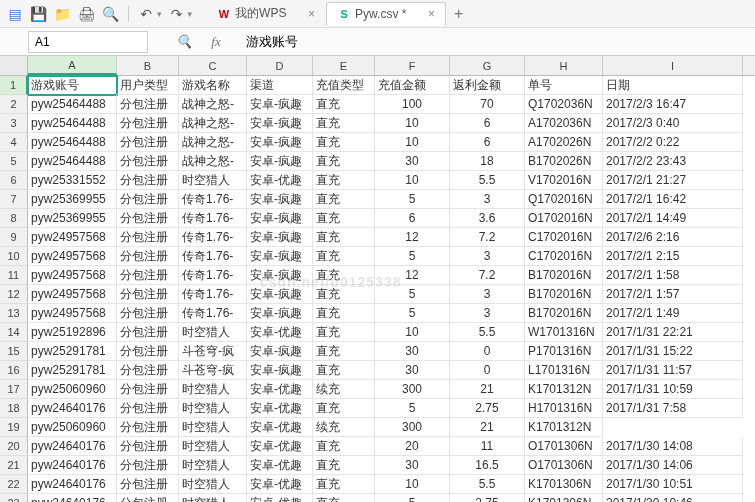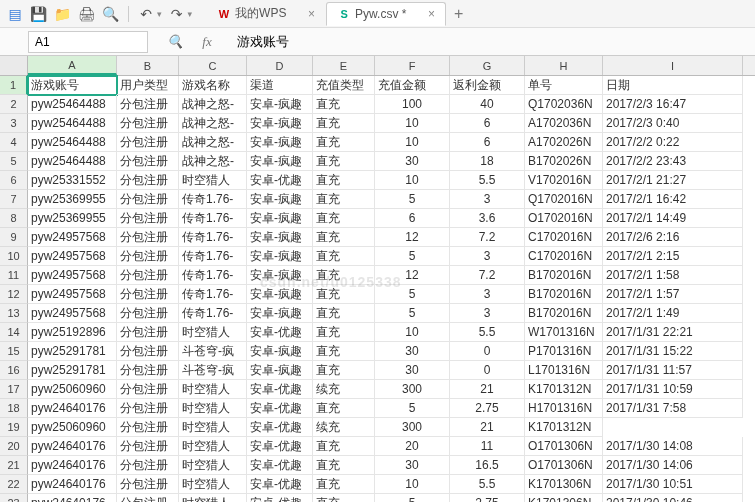--- a/index.html
+++ b/index.html
@@ -16,21 +16,21 @@
   .tab { display: flex; align-items: center; gap: 4px; padding: 4px 10px; border: 1px solid transparent; border-radius: 3px 3px 0 0; cursor: pointer; color: #555; min-width: 120px; }
   .tab.active { background: #fff; border-color: #ccc; border-bottom-color: #fff; }
   .tab .tab-icon { width: 14px; height: 14px; display: inline-flex; align-items: center; justify-content: center; font-size: 11px; }
   .tab .tab-close { font-size: 12px; color: #888; margin-left: auto; }
   .tab-add { padding: 4px 8px; cursor: pointer; color: #777; font-size: 16px; }
   .wps-ico { color: #c00; font-weight: bold; font-size: 11px; }
   .sheet-ico { color: #0a8; font-weight: bold; font-size: 11px; }
   
   
   .formula-bar { display: flex; align-items: center; height: 28px; border-bottom: 1px solid #ccc; background: #fafafa; }
-  .name-box { width: 120px; padding: 3px 6px; border: 1px solid #ccc; background: #fff; margin: 0 7px 0 28px; font-size: 12px; }
+  .name-box { width: 120px; padding: 3px 6px; border: 1px solid #ccc; background: #fff; margin: 0 16px 0 28px; font-size: 12px; }
   .fb-btn { width: 24px; height: 24px; display: flex; align-items: center; justify-content: center; color: #777; font-size: 13px; cursor: pointer; margin-left: 8px; font-style: italic; }
   .fx { font-family: serif; }
   .formula-input { flex: 1; padding: 3px 8px; border: none; background: transparent; font-size: 13px; margin-left: 10px; }
   
   
   .grid { position: relative; }
   .col-headers { display: flex; height: 20px; background: #f0f0f0; border-bottom: 1px solid #bbb; }
   .corner { width: 28px; border-right: 1px solid #bbb; background: #eaeaea; }
   .ch { display: flex; align-items: center; justify-content: center; border-right: 1px solid #ccc; color: #444; font-size: 11px; }
   .ch.sel { background: #d8f0d8; border-bottom: 2px solid #2a8; }
@@ -120,21 +120,21 @@
         <div class="cell cI">日期</div>
       </div>
       <div class="row">
         <div class="rh">2</div>
         <div class="cell cA">pyw25464488</div>
         <div class="cell cB">分包注册</div>
         <div class="cell cC">战神之怒-</div>
         <div class="cell cD">安卓-疯趣</div>
         <div class="cell cE">直充</div>
         <div class="cell cF num">100</div>
-        <div class="cell cG num">40</div>
+        <div class="cell cG num">70</div>
         <div class="cell cH">Q1702036N</div>
         <div class="cell cI">2017/2/3 16:47</div>
       </div>
       <div class="row">
         <div class="rh">3</div>
         <div class="cell cA">pyw25464488</div>
         <div class="cell cB">分包注册</div>
         <div class="cell cC">战神之怒-</div>
         <div class="cell cD">安卓-疯趣</div>
         <div class="cell cE">直充</div>

